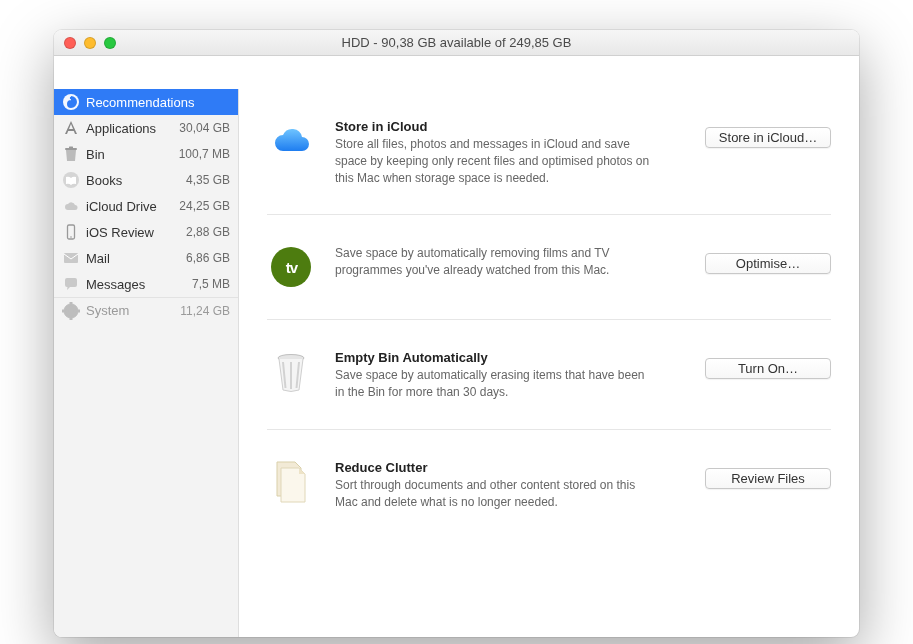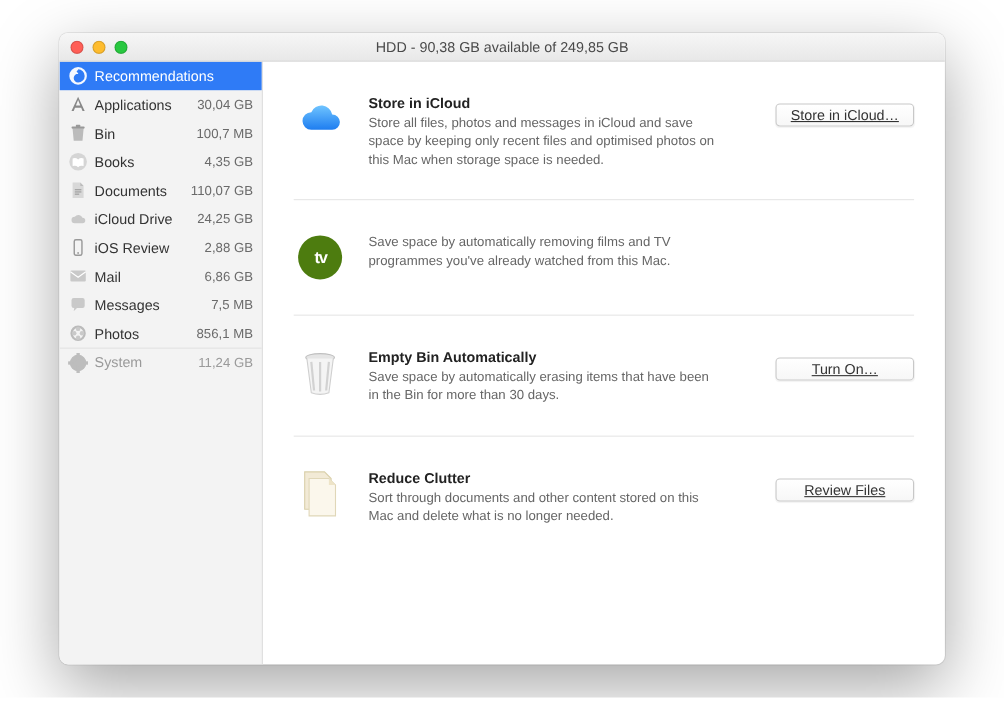--- a/index.html
+++ b/index.html
@@ -23,21 +23,21 @@
   padding: 0 10px;
   position: relative;
 }
 .traffic { display: flex; gap: 8px; position: absolute; left: 10px; }
 .dot { width: 12px; height: 12px; border-radius: 50%; border: 0.5px solid rgba(0,0,0,0.15); }
 .dot.red { background: #ff5f57; }
 .dot.yellow { background: #febc2e; }
 .dot.green { background: #28c840; }
 .title { flex: 1; text-align: center; font-size: 13px; color: #4a4a4a; }
 
-.body { display: flex; height: 548px; }
+.body { display: flex; height: 548px; margin-top: 33px; }
 
 .sidebar {
   width: 185px;
   background: #f3f3f3;
   border-right: 1px solid #dedede;
   overflow-y: auto;
 }
 .side-item {
   display: flex;
   align-items: center;
@@ -74,21 +74,20 @@
   width: 126px;
   text-align: center;
   border: 1px solid #c8c8c8;
   border-radius: 4px;
   background: linear-gradient(#ffffff,#f7f7f7);
   color: #333;
   cursor: default;
   flex-shrink:0;
   margin-top: 10px;
   box-shadow: 0 1px 1px rgba(0,0,0,0.05);
-  text-decoration: underline;
 }
 
 
 .cloud-icon { width:44px; height:44px; }
 .atv-icon { width:40px; height:40px; background:#4d7c0f; border-radius:50%; display:flex; align-items:center; justify-content:center; color:#fff; font-size:15px; font-weight:600; letter-spacing:-1px;}
 .atv-icon .apple { font-size:14px; margin-right:1px; }
 .trash-icon svg, .docs-icon svg { width:40px; height:44px; }
 
 </style>
 </head>
@@ -147,33 +146,20 @@
         <span class="icon">
           <svg viewBox="0 0 18 18" width="18" height="18">
               <circle cx="9" cy="9" r="8" fill="#d5d5d5"></circle>
               <path d="M4 6 Q7 5 9 7 Q11 5 14 6 L14 13 Q11 12 9 14 Q7 12 4 13 Z" fill="#fff"></path>
             </svg>
         </span>
         <span class="label">Books</span>
         <span class="size">4,35 GB</span>
       </div>
 
-      <div class="side-item">
-        <span class="icon">
-          <svg viewBox="0 0 18 18" width="18" height="18">
-              <path d="M4 2 L11 2 L14 5 L14 16 L4 16 Z" fill="#d8d8d8"></path>
-              <path d="M11 2 L11 5 L14 5 Z" fill="#bbb"></path>
-              <rect x="6" y="8" width="6" height="1" fill="#999"></rect>
-              <rect x="6" y="10" width="6" height="1" fill="#999"></rect>
-              <rect x="6" y="12" width="4" height="1" fill="#999"></rect>
-            </svg>
-        </span>
-        <span class="label">Documents</span>
-        <span class="size">110,07 GB</span>
-      </div>
 
       <div class="side-item">
         <span class="icon">
           <svg viewBox="0 0 18 18" width="18" height="18">
               <path d="M6 13 A3 3 0 0 1 6 7 A4 4 0 0 1 13 8 A2.5 2.5 0 0 1 13 13 Z" fill="#c9c9c9"></path>
             </svg>
         </span>
         <span class="label">iCloud Drive</span>
         <span class="size">24,25 GB</span>
       </div>
@@ -203,33 +189,20 @@
       <div class="side-item">
         <span class="icon">
           <svg viewBox="0 0 18 18" width="18" height="18">
               <path d="M3 5 Q3 3 5 3 L13 3 Q15 3 15 5 L15 10 Q15 12 13 12 L8 12 L5 15 L5.5 12 L5 12 Q3 12 3 10 Z" fill="#c9c9c9"></path>
             </svg>
         </span>
         <span class="label">Messages</span>
         <span class="size">7,5 MB</span>
       </div>
 
-      <div class="side-item">
-        <span class="icon">
-          <svg viewBox="0 0 18 18" width="18" height="18">
-              <circle cx="9" cy="9" r="6" fill="none" stroke="#bbb" stroke-width="2"></circle>
-              <circle cx="9" cy="5" r="2" fill="#c9c9c9"></circle>
-              <circle cx="12.5" cy="9" r="2" fill="#c9c9c9"></circle>
-              <circle cx="9" cy="13" r="2" fill="#c9c9c9"></circle>
-              <circle cx="5.5" cy="9" r="2" fill="#c9c9c9"></circle>
-            </svg>
-        </span>
-        <span class="label">Photos</span>
-        <span class="size">856,1 MB</span>
-      </div>
 
       <div class="side-item system">
         <span class="icon">
           <svg viewBox="0 0 18 18" width="18" height="18">
               <circle cx="9" cy="9" r="7" fill="#d8d8d8"></circle>
               <circle cx="9" cy="9" r="3" fill="#fff"></circle>
               <g fill="#d8d8d8">
                 <rect x="8" y="0" width="2" height="4"></rect>
                 <rect x="8" y="14" width="2" height="4"></rect>
                 <rect x="0" y="8" width="4" height="2"></rect>
@@ -267,20 +240,21 @@
       <div class="rec">
         <div class="bigicon">
           <div class="atv-icon">
               <span class="apple"></span>
               <span>tv</span>
             </div>
         </div>
         <div class="text">
           <div class="d">Save space by automatically removing films and TV programmes you've already watched from this Mac.</div>
         </div>
+        <div class="btn">Optimise…</div>
       </div>
 
       <div class="rec">
         <div class="bigicon trash-icon">
           <svg viewBox="0 0 40 44">
               <ellipse cx="20" cy="8" rx="13" ry="3.5" fill="#e5e5e5" stroke="#bfbfbf" stroke-width="1"></ellipse>
               <path d="M8 9 L12 40 Q20 43 28 40 L32 9" fill="#f4f4f4" stroke="#cfcfcf" stroke-width="1"></path>
               <path d="M12 12 L14.5 38 M20 12 L20 39 M28 12 L25.5 38" stroke="#d2d2d2" stroke-width="2" fill="none"></path>
             </svg>
         </div>

